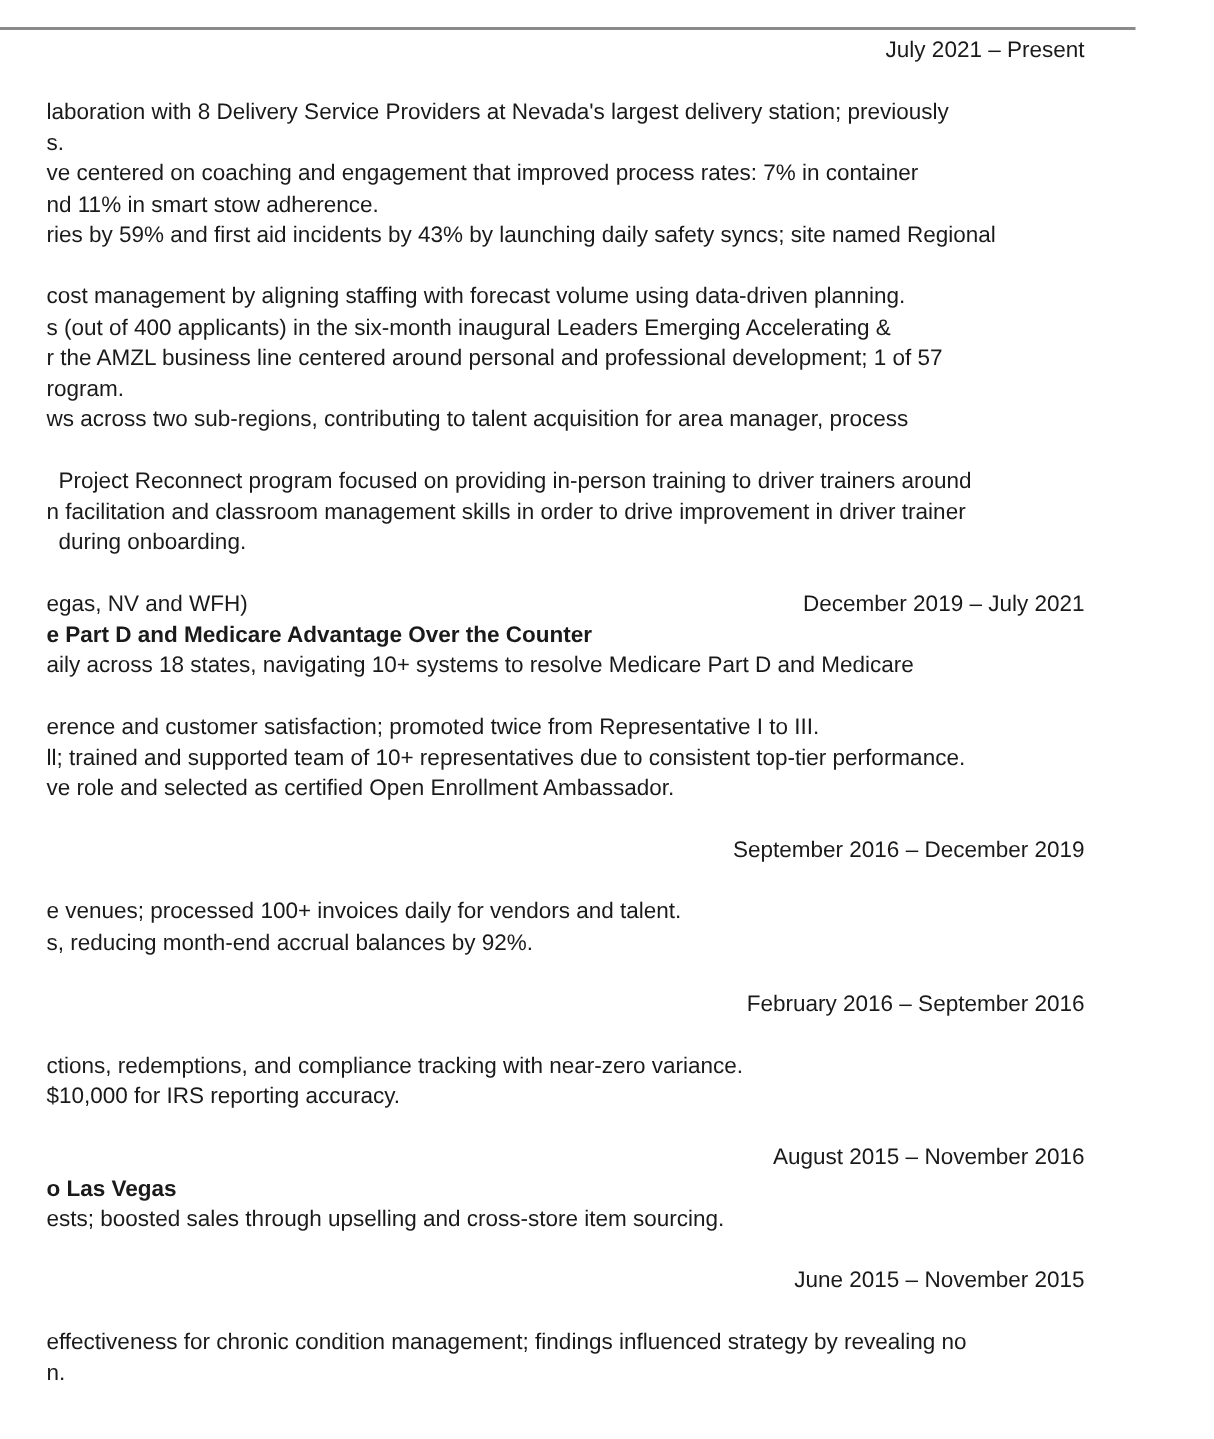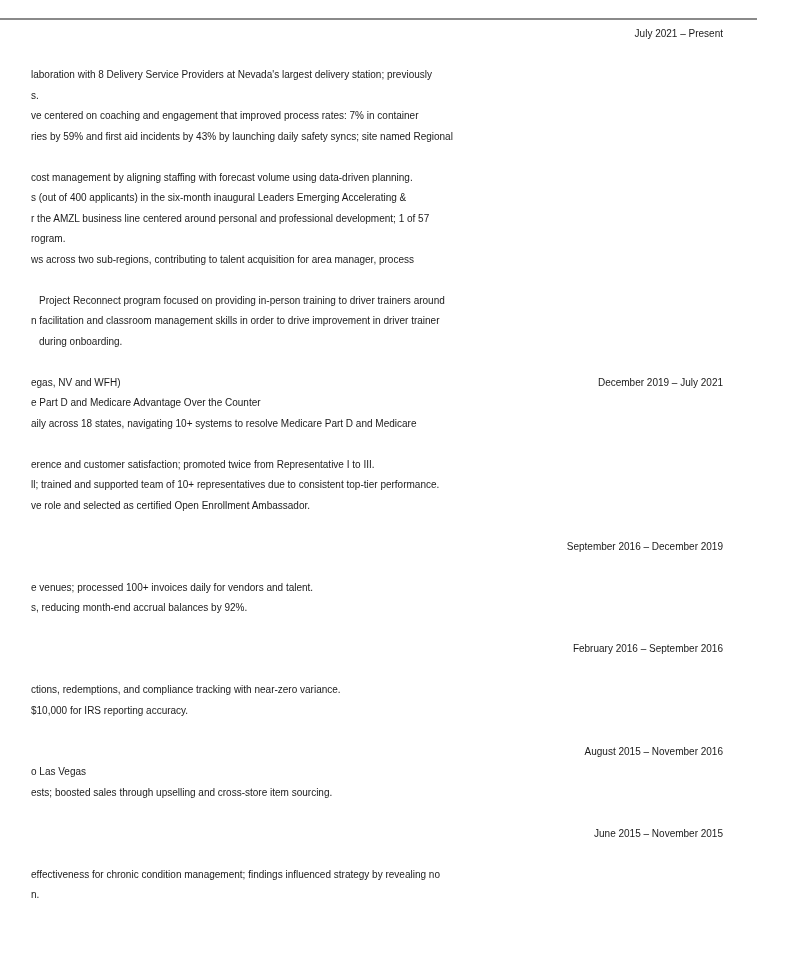--- a/index.html
+++ b/index.html
@@ -7,21 +7,21 @@
     padding: 0;
     background: #ffffff;
   }
   .page {
     position: relative;
     width: 809px;
     height: 959px;
     background: #ffffff;
     overflow: hidden;
     font-family: "Liberation Sans", sans-serif;
-    font-size: 10px;
+    font-size: 15px;
     line-height: 20.5px;
     color: #1a1a1a;
   }
   .rule {
     position: absolute;
     top: 18px;
     left: 0;
     width: 757px;
     height: 2px;
     background: #8a8a8a;
@@ -33,21 +33,21 @@
     right: 0;
   }
   .row {
     height: 20.5px;
     display: flex;
     justify-content: space-between;
     white-space: nowrap;
   }
   .row .l { flex: 0 0 auto; margin-left: 31px; }
   .row .r { flex: 0 0 auto; margin-right: 86px; margin-left: auto; }
-  .bold { font-weight: normal; }
+  .bold { font-weight: bold; }
   .ind { padding-left: 8px; }
 </style>
 </head>
 <body>
 
 <div class="page">
   <div class="rule"></div>
   <div class="content">
 
     <div class="row">
@@ -55,20 +55,23 @@
       </div>
     <div class="row"></div>
     <div class="row">
         <span class="l">laboration with 8 Delivery Service Providers at Nevada's largest delivery station; previously</span>
       </div>
     <div class="row">
         <span class="l">s.</span>
       </div>
     <div class="row">
         <span class="l">ve centered on coaching and engagement that improved process rates: 7% in container</span>
+      </div>
+    <div class="row">
+        <span class="l">nd 11% in smart stow adherence.</span>
       </div>
     <div class="row">
         <span class="l">ries by 59% and first aid incidents by 43% by launching daily safety syncs; site named Regional</span>
       </div>
     <div class="row"></div>
     <div class="row">
         <span class="l">cost management by aligning staffing with forecast volume using data-driven planning.</span>
       </div>
     <div class="row">
         <span class="l">s (out of 400 applicants) in the six-month inaugural Leaders Emerging Accelerating &amp;</span>

